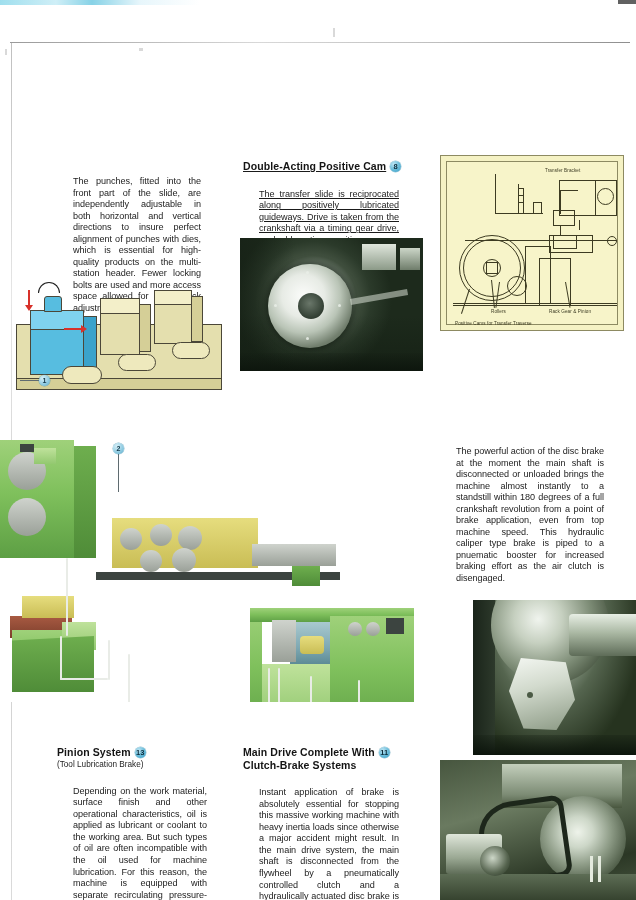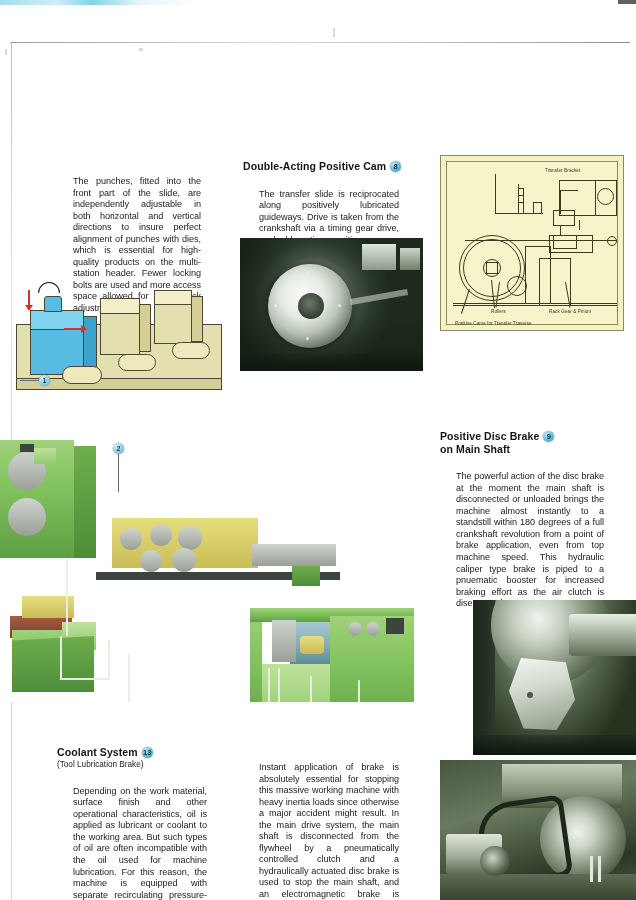--- a/index.html
+++ b/index.html
@@ -222,44 +222,44 @@
 <div id="page-rule-top"></div>
 <div id="page-rule-left"></div>
 <div class="speck" style="left:333px;top:28px;width:2px;height:9px;"></div>
 <div class="speck" style="left:139px;top:48px;width:4px;height:3px;"></div>
 <div class="speck" style="left:5px;top:49px;width:2px;height:6px;"></div>
 
 <div class="block" style="left:57px;top:160px;width:160px;">
   <p class="body-text">The punches, fitted into the front part of the slide, are independently adjustable in both horizontal and vertical directions to insure perfect alignment of punches with dies, which is essential for high-quality products on the multi-station header.  Fewer locking bolts are used and more access space allowed for easy, quick adjustments.</p>
 </div>
 
-<div class="block" style="left:243px;top:160px;width:172px;">
+<div class="block" style="left:243px;top:160px;width:172px;text-decoration:underline;">
   <div class="heading">
     <span>Double-Acting Positive Cam</span><span class="badge">8</span>
   </div>
   <p class="body-text">The transfer slide is reciprocated along positively lubricated guideways.  Drive is taken from the crankshaft via a timing gear drive, a double-acting positive cam, a lever and a rack-and-pinion arrangement with mechanical linkage.</p>
 </div>
 
 <div class="block" style="left:440px;top:430px;width:180px;">
-  <div class="heading">
-    <span>Positive Disc Brake</span><span class="badge">9</span><br>
-    <span>on Main Shaft</span>
-  </div>
   <p class="body-text">The powerful action of the disc brake at the moment the main shaft is disconnected or unloaded brings the machine almost instantly to a standstill within 180 degrees of a full crankshaft revolution from a point of brake application, even from top machine speed.  This hydraulic caliper type brake is piped to a pnuematic booster for increased braking effort as the air clutch is disengaged.</p>
 </div>
 
 <div class="block" style="left:57px;top:746px;width:166px;">
   <div class="heading">
-    <span>Coolant System</span><span class="badge">13</span>
+    <span>Pinion System</span><span class="badge">13</span>
   </div>
   <div class="subheading">(Tool Lubrication Brake)</div>
   <p class="body-text">Depending on the work material, surface finish and other operational characteristics, oil is applied as lubricant or coolant to the working area.  But such types of oil are often incompatible with the oil used for machine lubrication.  For this reason, the machine is equipped with separate recirculating pressure-feed oil systems for workpieces or tools and working machine parts.</p>
 </div>
 
 <div class="block" style="left:243px;top:746px;width:172px;">
+  <div class="heading">
+    <span>Main Drive Complete With</span><span class="badge">11</span><br>
+    <span>Clutch-Brake Systems</span>
+  </div>
   <p class="body-text">Instant application of brake is absolutely essential for stopping this massive working machine with heavy inertia loads since otherwise a major accident might result.  In the main drive system, the main shaft is disconnected from the flywheel by a pneumatically controlled clutch and a hydraulically actuated disc brake is used to stop the main shaft, and an electromagnetic brake is simultaneously applied to stop the main motor shaft.  The hydraulic disc brake is assist-</p>
 </div>
 
 <div class="figure" id="diagram-transfer">
   <div class="dgm-inner">
 
     <div class="dgm-line" style="left:48px;top:12px;width:1px;height:40px;"></div>
     <div class="dgm-line" style="left:48px;top:51px;width:48px;height:1px;"></div>
     <div class="dgm-line" style="left:71px;top:22px;width:1px;height:30px;"></div>
     <div class="dgm-line" style="left:76px;top:26px;width:1px;height:26px;"></div>

